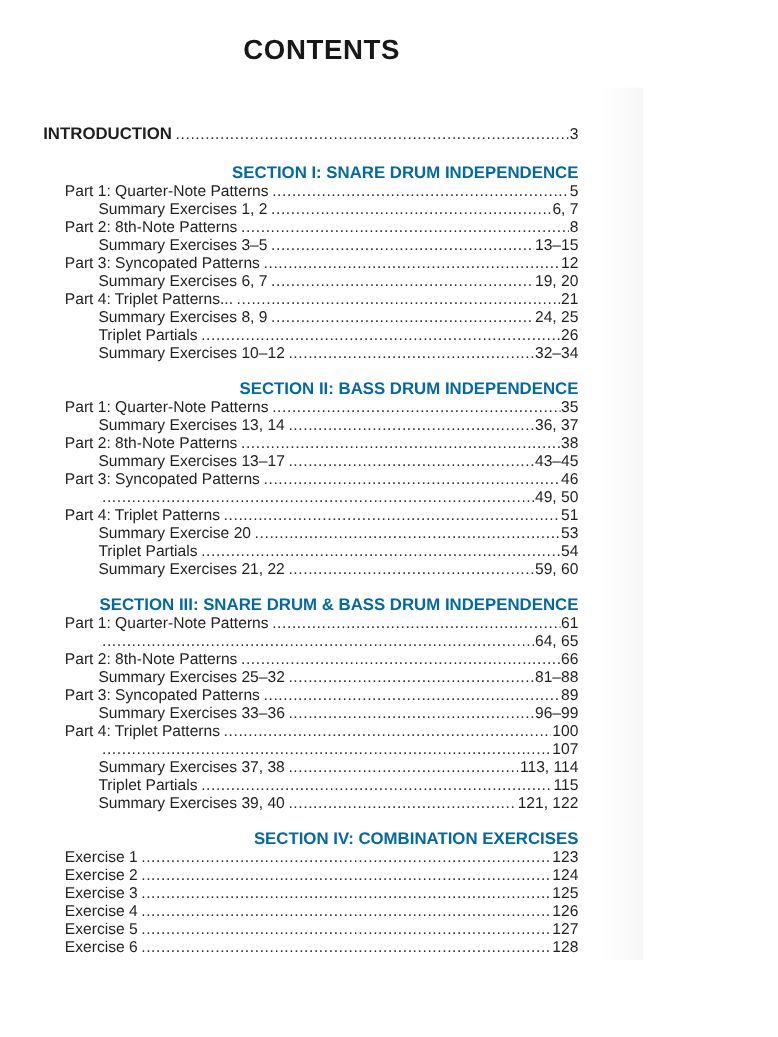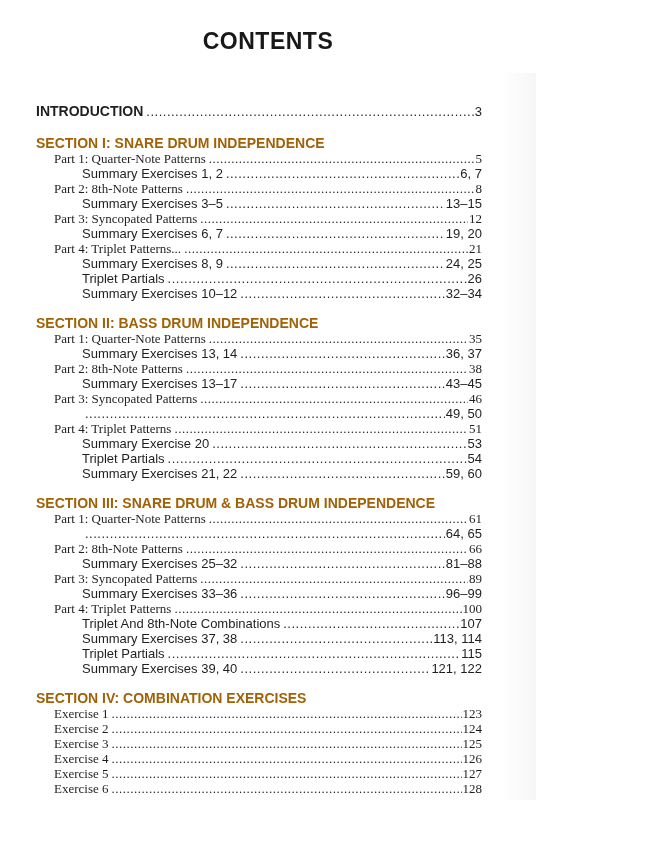--- a/index.html
+++ b/index.html
@@ -45,40 +45,41 @@
     position: absolute; top: 104px; left: 36px; right: 54px;
   }
   .row {
     display: flex;
     align-items: baseline;
     line-height: 15px;
     font-size: 13px;
   }
   .row .lbl { white-space: nowrap; }
   .b { font-weight: bold; font-size: 14px; }
-  .lvl-part { padding-left: 18px; font-family: Liberation Serif, serif; }
+  .lvl-part { padding-left: 18px; }
   .lvl-sub  { padding-left: 46px; }
   .leader {
     flex: 1 1 0;
     min-width: 0;
     overflow: hidden;
     white-space: nowrap;
     letter-spacing: 0.5px;
     margin: 0 1px 0 3px;
     color: #2a2a2a;
   }
   .pg { white-space: nowrap; }
   .sec { margin-top: 15px; }
   #sections > .sec:first-child { margin-top: 17px; }
   .sec-h {
     font-weight: bold;
     font-size: 14px;
     line-height: 15px;
     white-space: nowrap;
-    color: #a16207;
+    color: #0369a1;
+    text-align: right;
   }
 </style>
 </head>
 <body>
 
 <div class="page">
 
   <div class="edge-shadow"></div>
   <div class="edge-line"></div>
   <div class="edge-wash"></div>
@@ -227,21 +228,20 @@
             <span class="lbl">Summary Exercises 33–36</span>
             <span class="leader">............................................................................................................................................................................................................................................................................................................</span>
             <span class="pg">96–99</span>
           </div>
           <div class="row lvl-part">
             <span class="lbl">Part 4: Triplet Patterns</span>
             <span class="leader">............................................................................................................................................................................................................................................................................................................</span>
             <span class="pg">100</span>
           </div>
           <div class="row lvl-sub">
-            <span class="lbl">Triplet And 8th-Note Combinations</span>
             <span class="leader">............................................................................................................................................................................................................................................................................................................</span>
             <span class="pg">107</span>
           </div>
           <div class="row lvl-sub">
             <span class="lbl">Summary Exercises 37, 38</span>
             <span class="leader">............................................................................................................................................................................................................................................................................................................</span>
             <span class="pg">113, 114</span>
           </div>
           <div class="row lvl-sub">
             <span class="lbl">Triplet Partials</span>

